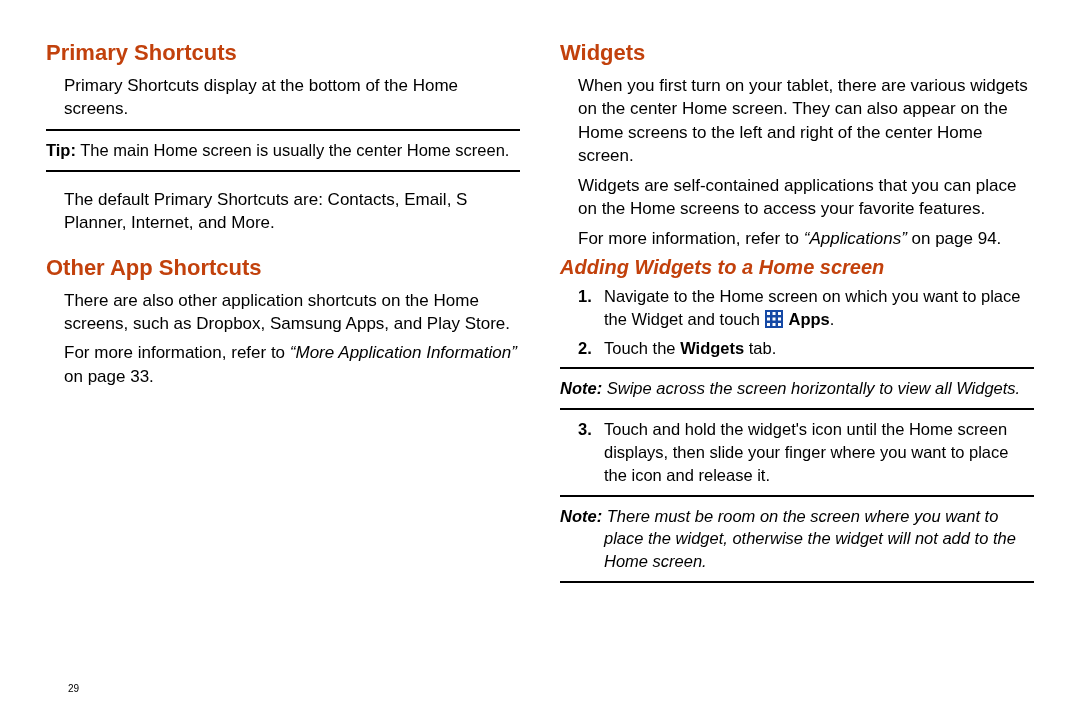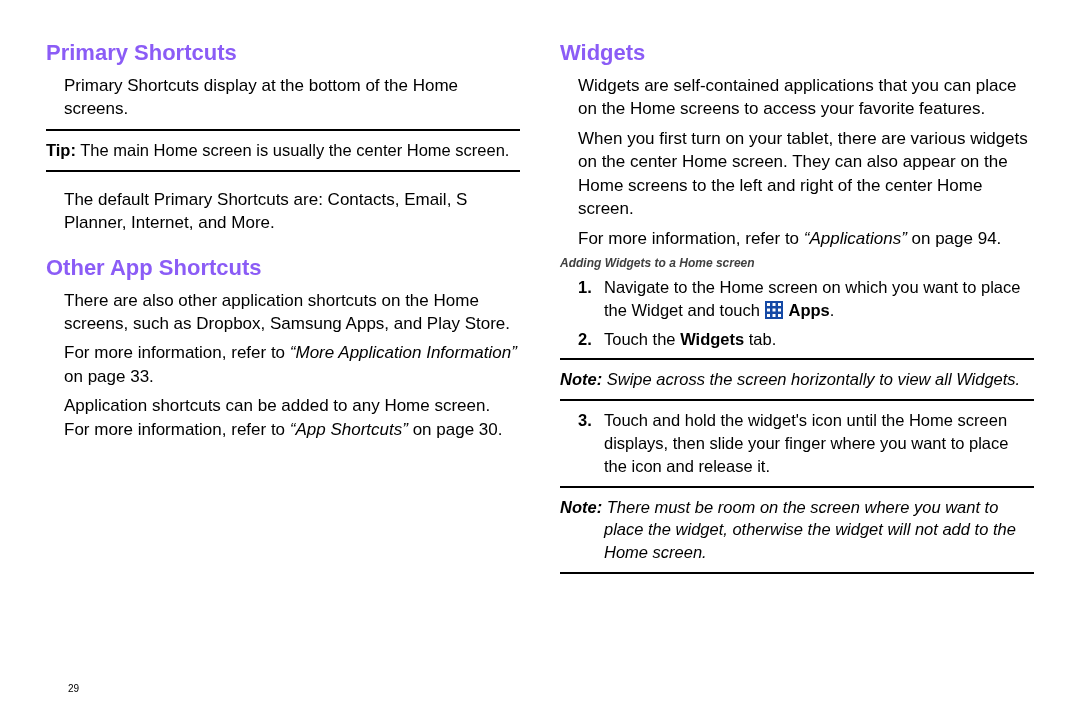--- a/index.html
+++ b/index.html
@@ -12,31 +12,31 @@
   }
   .columns {
     display: flex;
     gap: 40px;
   }
   .col {
     flex: 1 1 0;
     min-width: 0;
   }
   .h2 {
-    color: #8b5cf6;
+    color: #c2410c;
     font-weight: 700;
     font-size: 22px;
     letter-spacing: 0px;
     margin-bottom: 8px;
   }
   .h3 {
-    color: #404040;
+    color: #c2410c;
     font-style: italic;
     font-weight: 700;
-    font-size: 12px;
+    font-size: 20px;
     margin: 6px 0 6px 0;
   }
   .body {
     font-size: 17px;
     line-height: 1.38;
     margin-left: 18px;
     margin-bottom: 6px;
   }
   .tip, .note {
     font-size: 16.5px;
@@ -105,29 +105,26 @@
     </div>
     <hr class="rule">
     <div class="gap8"></div>
     <div class="body">The default Primary Shortcuts are: Contacts, Email, S Planner,  Internet, and More.</div>
 
     <div class="h2" style="margin-top:20px">Other App Shortcuts</div>
     <div class="body">There are also other application shortcuts on the Home screens, such as Dropbox, Samsung Apps, and Play Store.</div>
     <div class="body">
       <span>For more information, refer to </span><span class="ref-italic">“More Application Information”</span><span> on page 33.</span>
     </div>
-    <div class="body">
-      <span>Application shortcuts can be added to any Home screen. For more information, refer to </span><span class="ref-italic">“App Shortcuts”</span><span> on page 30.</span>
-    </div>
   </div>
 
   <div class="col">
     <div class="h2">Widgets</div>
+    <div class="body">When you first turn on your tablet, there are various widgets on the center Home screen. They can also appear on the Home screens to the left and right of the center Home screen.</div>
     <div class="body">Widgets are self-contained applications that you can place on the Home screens to access your favorite features.</div>
-    <div class="body">When you first turn on your tablet, there are various widgets on the center Home screen. They can also appear on the Home screens to the left and right of the center Home screen.</div>
     <div class="body">
       <span>For more information, refer to </span><span class="ref-italic">“Applications”</span><span> on page 94.</span>
     </div>
 
     <div class="h3">Adding Widgets to a Home screen</div>
 
     <ol class="steps">
       <li>
         <span class="step-num">1.</span>
         <span>Navigate to the Home screen on which you want to place the Widget and touch </span>

